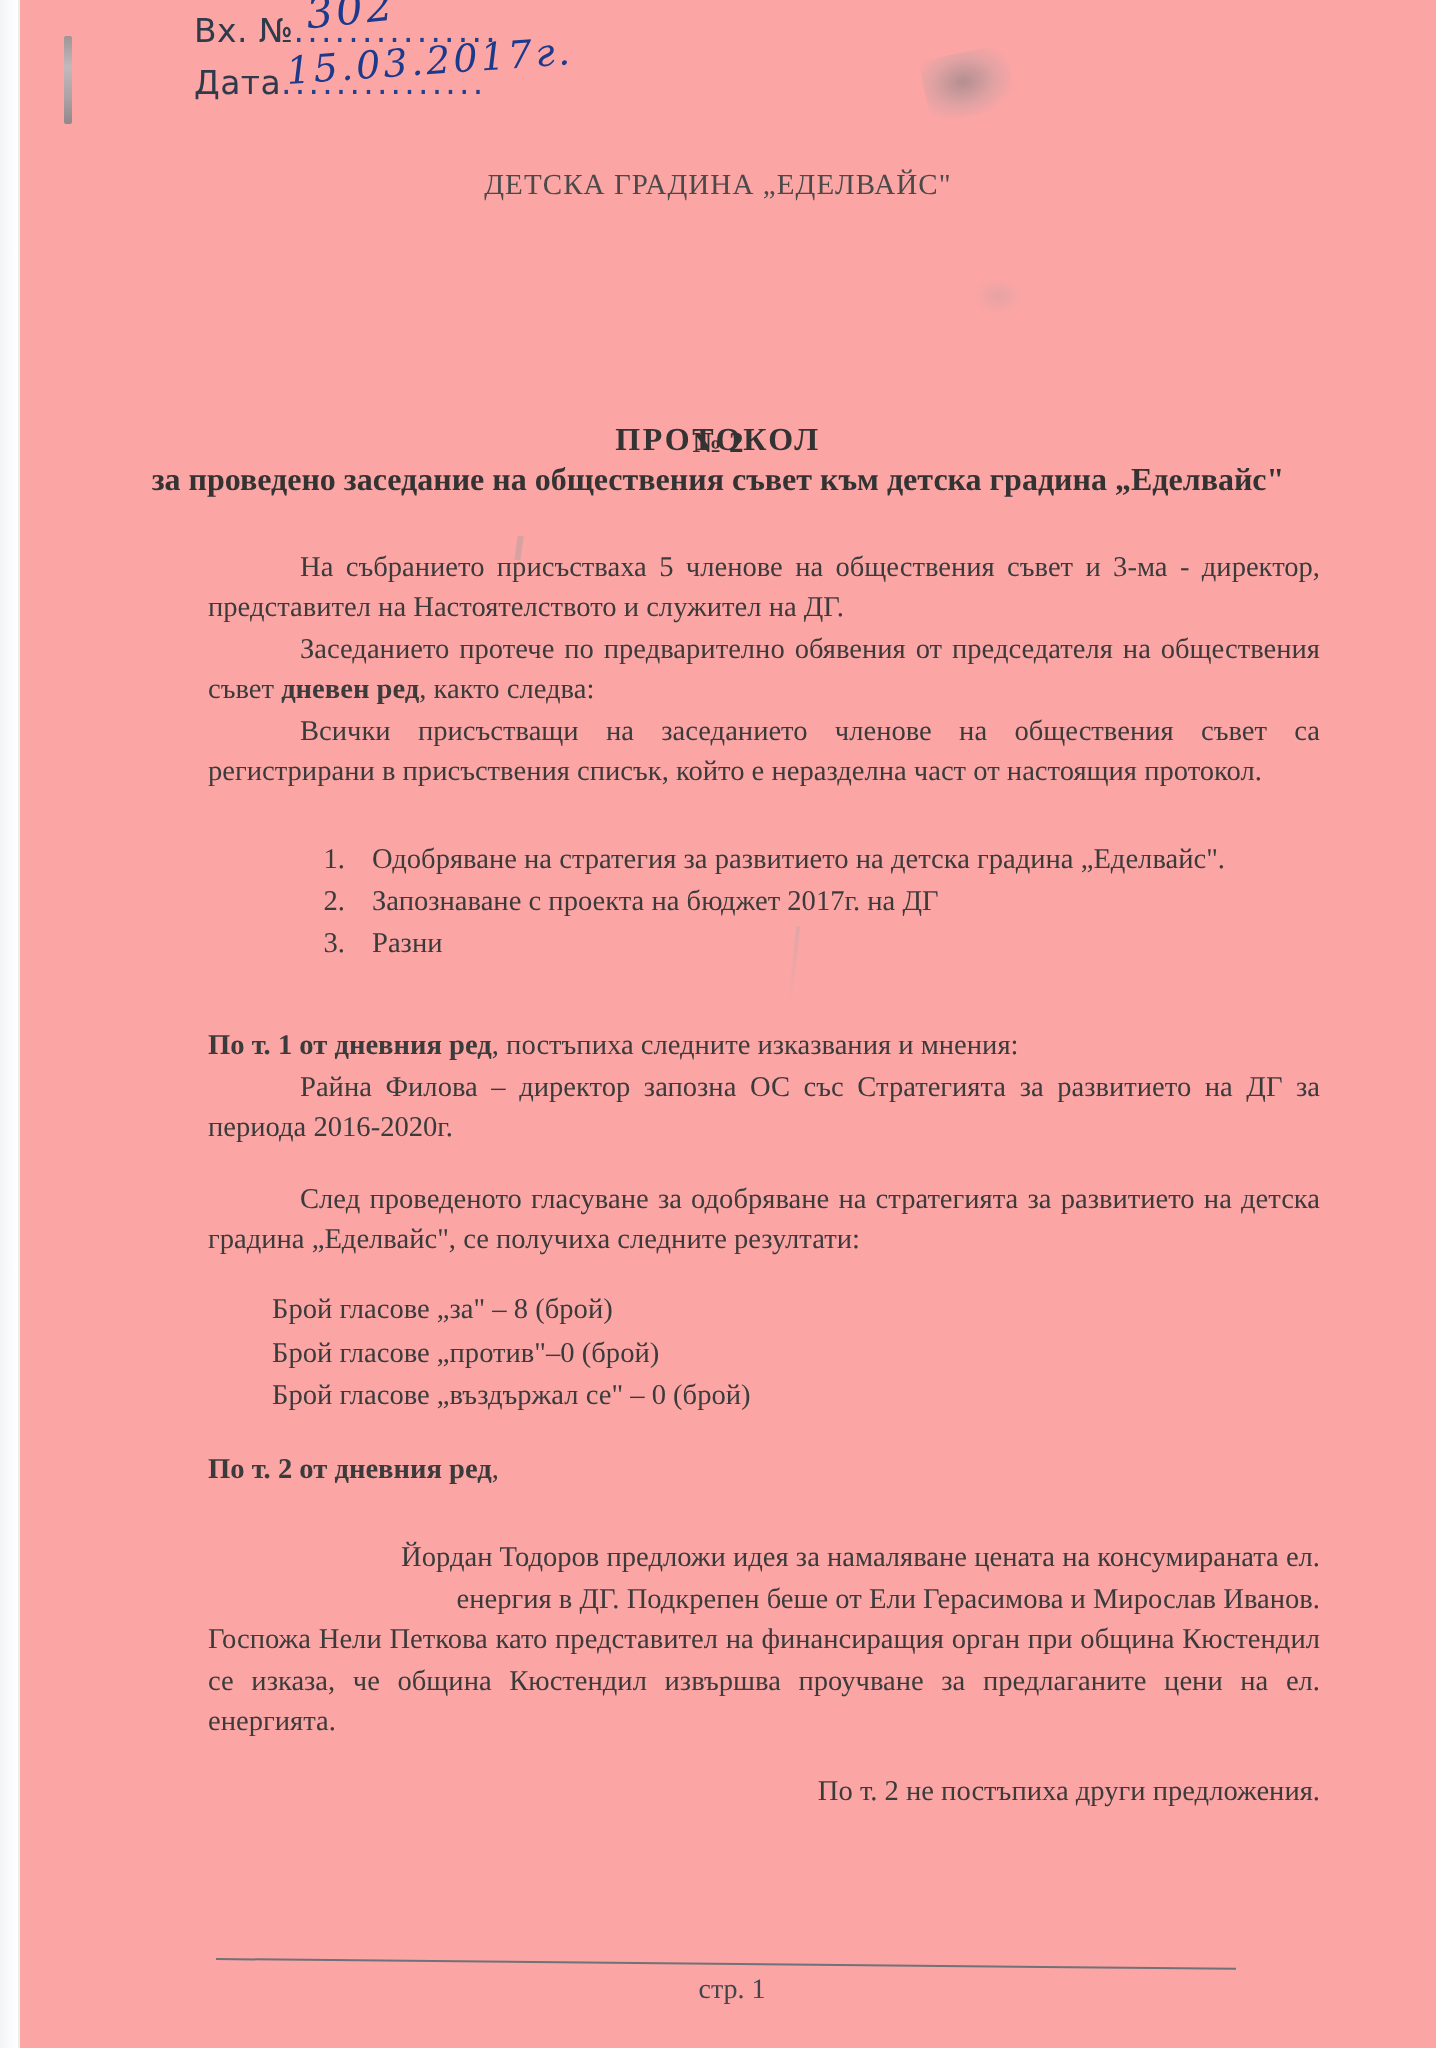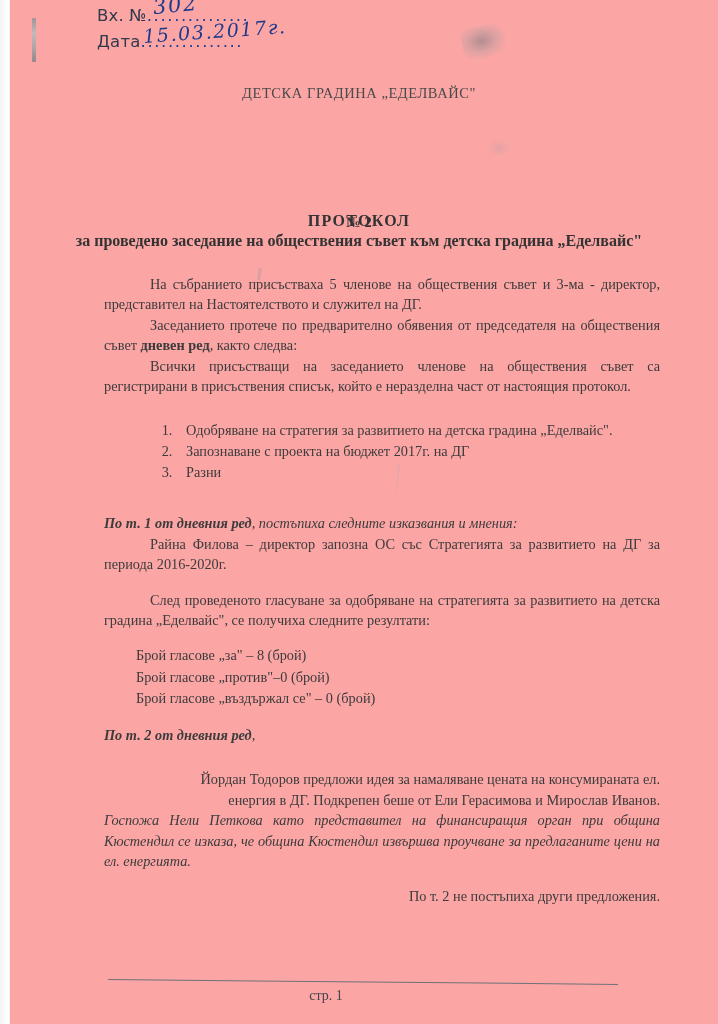--- a/index.html
+++ b/index.html
@@ -165,21 +165,21 @@
     width: 556px;
   }
   p.para {
     margin: 0;
     font-size: 14.3px;
     line-height: 20.4px;
     text-align: justify;
     text-indent: 46px;
     color: #3b3b3b;
   }
-  p.para.no-indent { text-indent: 0; font-style: italic; }
+  p.para.no-indent { text-indent: 0; }
   p.para.tight { text-align: right; }
   .gap-m { height: 15px; }
   .gap-l { height: 24px; }
   .gap-xl { height: 30px; }
   b, .b { font-weight: bold; }
 
   ol.agenda {
     margin: 0;
     padding: 0 0 0 72px;
     font-size: 14.3px;
@@ -207,20 +207,21 @@
     transform: rotate(0.55deg);
     transform-origin: left center;
   }
   .footer-page {
     position: absolute;
     left: 0; top: 988px;
     width: 652px;
     text-align: center;
     font-size: 14px;
     color: #43454a;
+    padding-left: 40px;
   }
 </style>
 </head>
 <body>
 
 <div class="page">
 
   <div class="scan-edge-left"></div>
   <div class="scan-edge-hairline"></div>
   <div class="staple-mark"></div>

